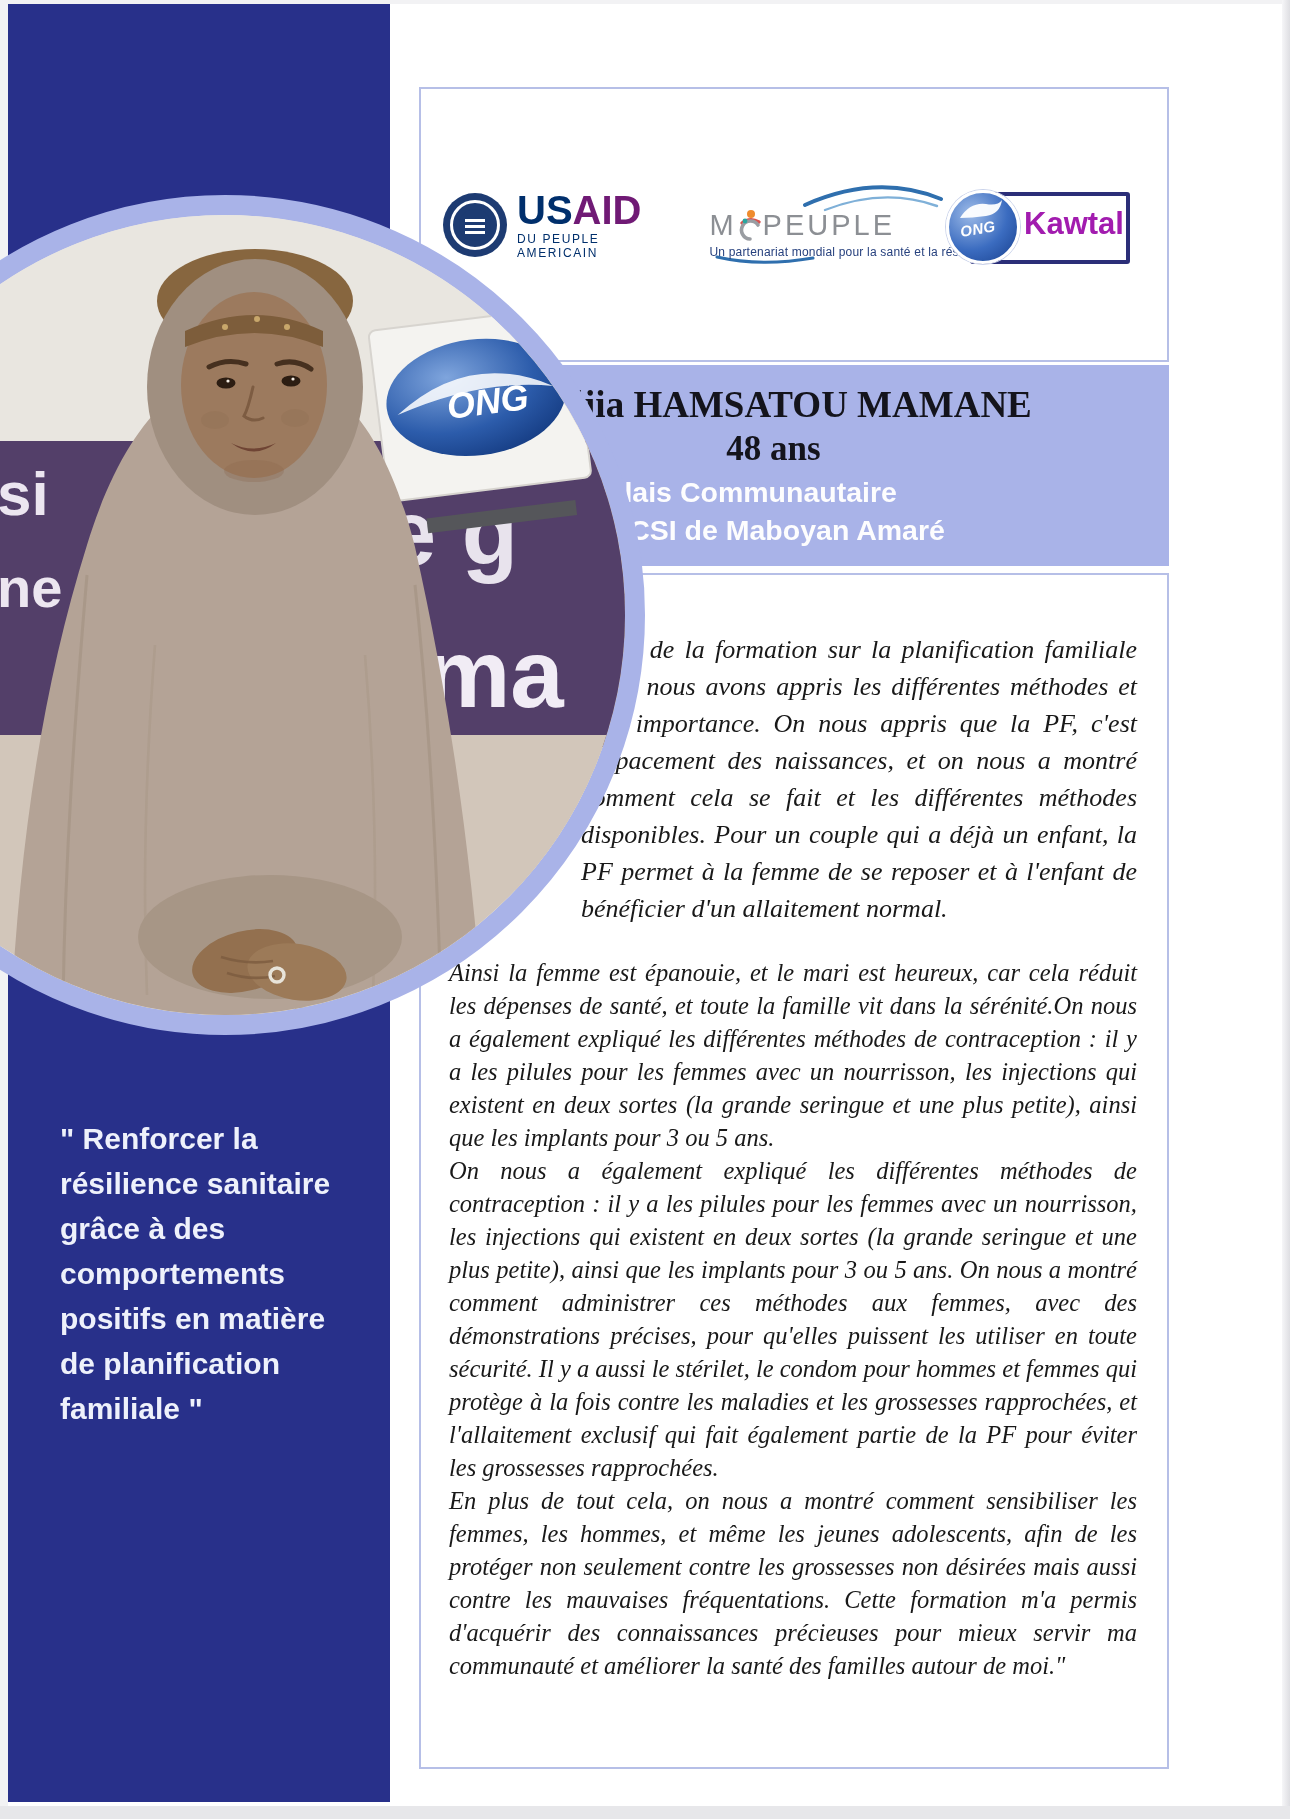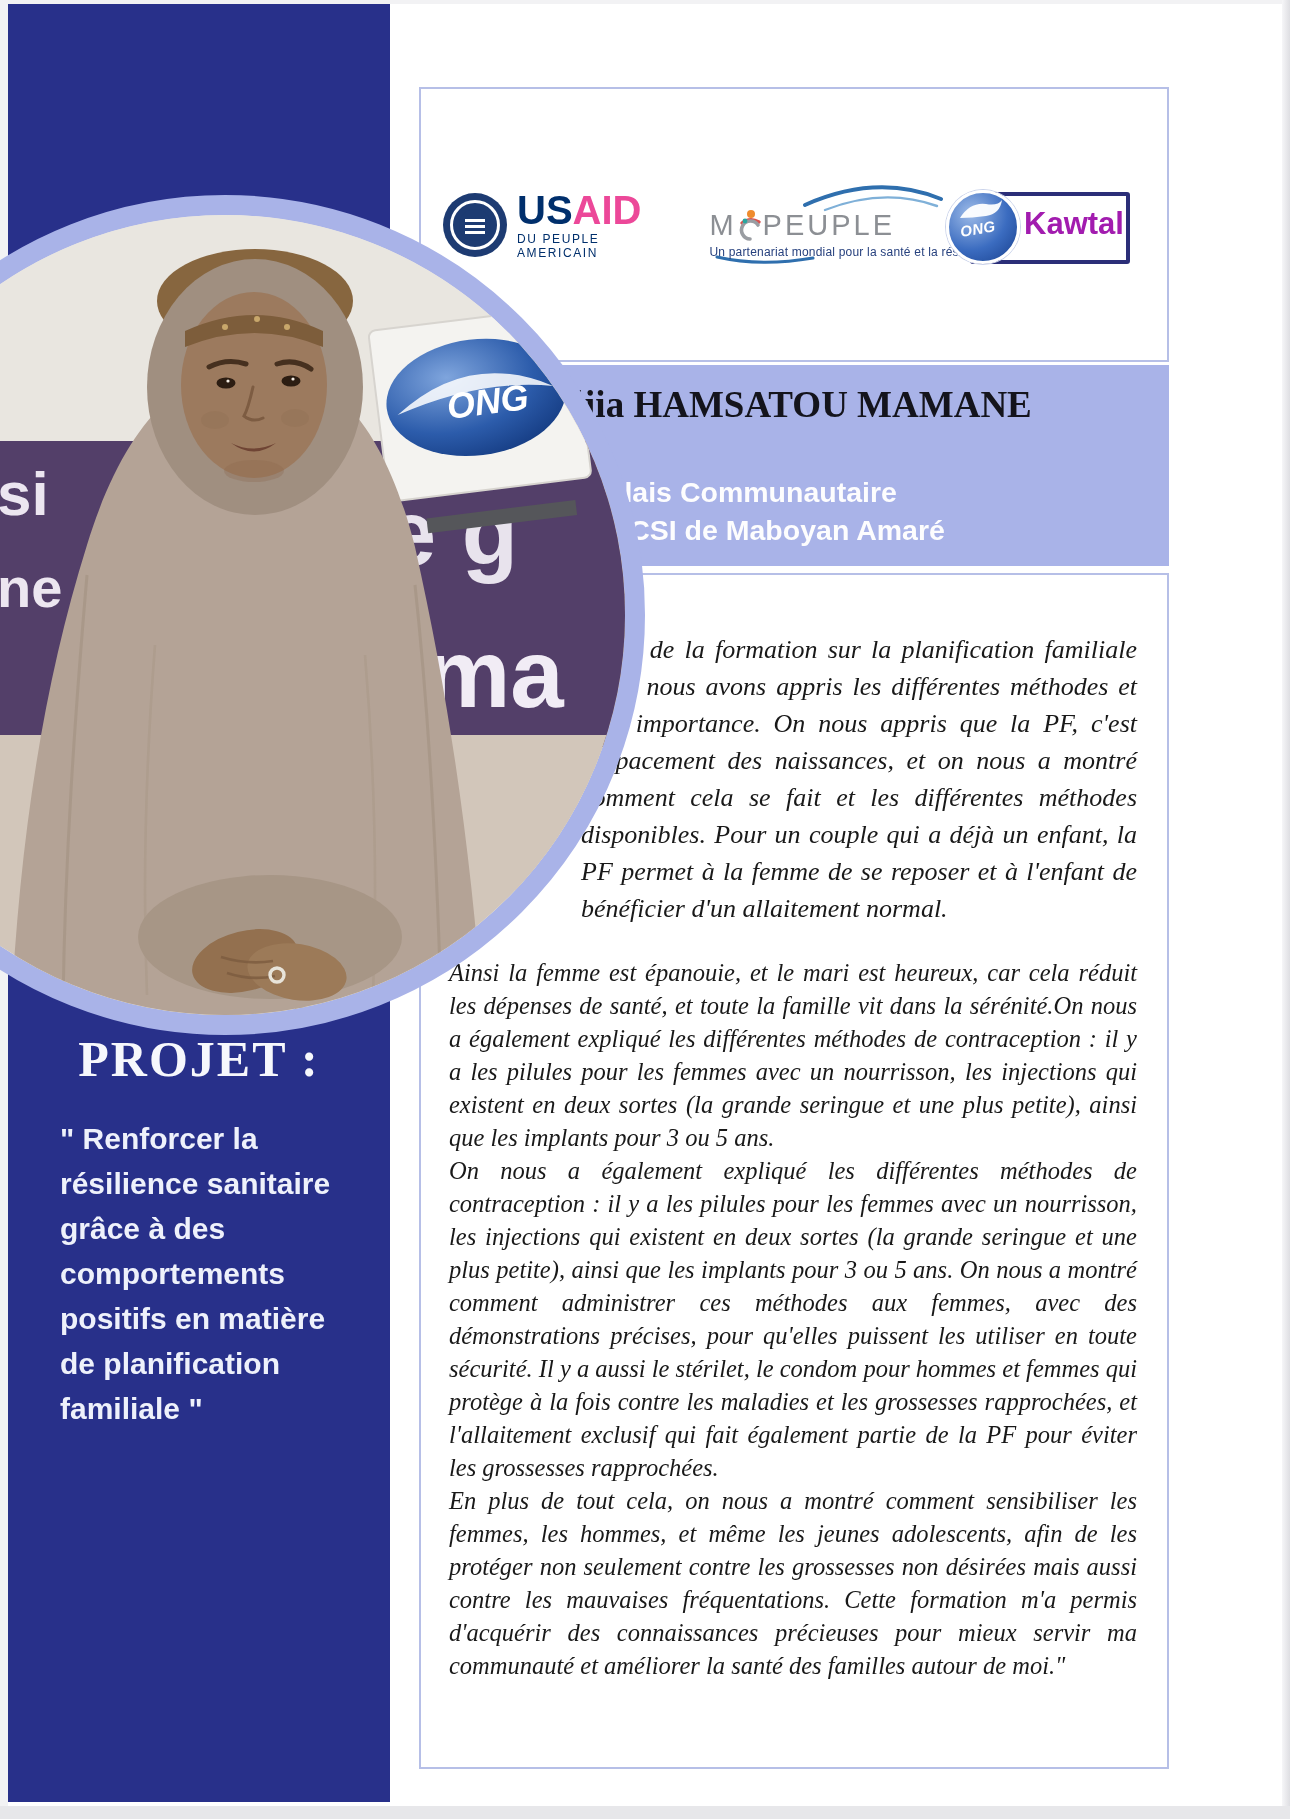--- a/index.html
+++ b/index.html
@@ -38,21 +38,21 @@
     background:#fff;border:2px solid #b6bfe7;z-index:2;
     display:flex;align-items:center;padding:0 40px 0 22px;box-sizing:border-box;
   }
   .usaid{display:flex;align-items:center;gap:10px;}
   .usaid-seal{width:64px;height:64px;border-radius:50%;background:#1d3b72;position:relative;flex:0 0 auto;}
   .usaid-seal .ring{position:absolute;left:7px;top:7px;width:50px;height:50px;border-radius:50%;border:3px solid #fff;box-sizing:border-box;}
   .usaid-seal .core{position:absolute;left:16px;top:16px;width:32px;height:32px;border-radius:50%;background:#1d3b72;}
   .usaid-seal .bars{position:absolute;left:22px;top:26px;width:20px;height:3px;background:#fff;box-shadow:0 6px 0 #fff,0 12px 0 #fff;}
   .usaid-text .big{font-size:40px;font-weight:bold;letter-spacing:0px;line-height:40px;font-family:"Liberation Sans",sans-serif;}
   .usaid-text .big .us{color:#002f6c;margin-top:15px;}
-  .usaid-text .big .aid{color:#ec4899;}
+  .usaid-text .big .aid{color:#701a75;}
   .usaid-text .tag{font-size:12px;color:#002f6c;letter-spacing:1.6px;margin-top:2px;}
 
   .momentum{margin-left:26px;position:relative;width:238px;height:84px;}
   .momentum .word{
     position:absolute;left:0;top:26px;width:100%;display:flex;align-items:center;
     color:#8c8f94;font-size:29px;letter-spacing:3px;font-family:"Liberation Sans",sans-serif;
   }
   .momentum svg.arc{position:absolute;left:0;top:0;width:238px;height:84px;}
   .momentum .tag{
     position:absolute;left:0;top:62px;width:100%;text-align:center;
@@ -115,21 +115,20 @@
     overflow:hidden;z-index:5;background:#e9e6e1;
   }
   .portrait svg{display:block;width:800px;height:800px;}
 </style>
 </head>
 <body>
 
 <div class="sheet">
 
   <div class="sidebar">
-    <div class="projet-heading">PROJET :</div>
     <div class="projet-quote">" Renforcer la
 résilience sanitaire
 grâce à des
 comportements
 positifs en matière
 de planification
 familiale "</div>
   </div>
 
   <div class="logo-box">
@@ -175,20 +174,21 @@
       <svg class="dove" viewBox="0 0 56 34">
         <path d="M 8 22 Q 18 6 34 8 Q 46 10 50 4 Q 48 18 34 20 Q 20 22 8 22 Z" fill="#ffffff" opacity="0.95"></path>
       </svg>
       <div class="ong">ONG</div>
       <div class="name">Kawtal</div>
     </div>
   </div>
 
   <div class="banner">
     <div class="name">Hadjia  HAMSATOU MAMANE</div>
+    <div class="age">48 ans</div>
     <div class="roles">
       <div>Relais Communautaire</div>
       <div>au CSI de Maboyan Amaré</div>
     </div>
   </div>
 
   <div class="quote-box">
     <p class="q1">"Lors de la formation sur la planification familiale (PF), nous avons appris les différentes méthodes et leur importance. On nous appris que la PF, c'est l'espacement des naissances, et on nous a montré comment cela se fait et les différentes méthodes disponibles. Pour un couple qui a déjà un enfant, la PF permet à la femme de se reposer et à l'enfant de bénéficier d'un allaitement normal.</p>
     <p class="q2 first">Ainsi la femme est épanouie, et le mari est heureux, car cela réduit les dépenses de santé, et toute la famille vit dans la sérénité.On nous a également expliqué les différentes méthodes de contraception : il y a les pilules pour les femmes avec un nourrisson, les injections qui existent en deux sortes (la grande seringue et une plus petite), ainsi que les implants pour 3 ou 5 ans.</p>
     <p class="q2">On nous a également expliqué les différentes méthodes de contraception : il y a les pilules pour les femmes avec un nourrisson, les injections qui existent en deux sortes (la grande seringue et une plus petite), ainsi que les implants pour 3 ou 5 ans. On nous a montré comment administrer ces méthodes aux femmes, avec des démonstrations précises, pour qu'elles puissent les utiliser en toute sécurité. Il y a aussi le stérilet, le condom pour hommes et femmes qui protège à la fois contre les maladies et les grossesses rapprochées, et l'allaitement exclusif qui fait également partie de la PF pour éviter les grossesses rapprochées.</p>

